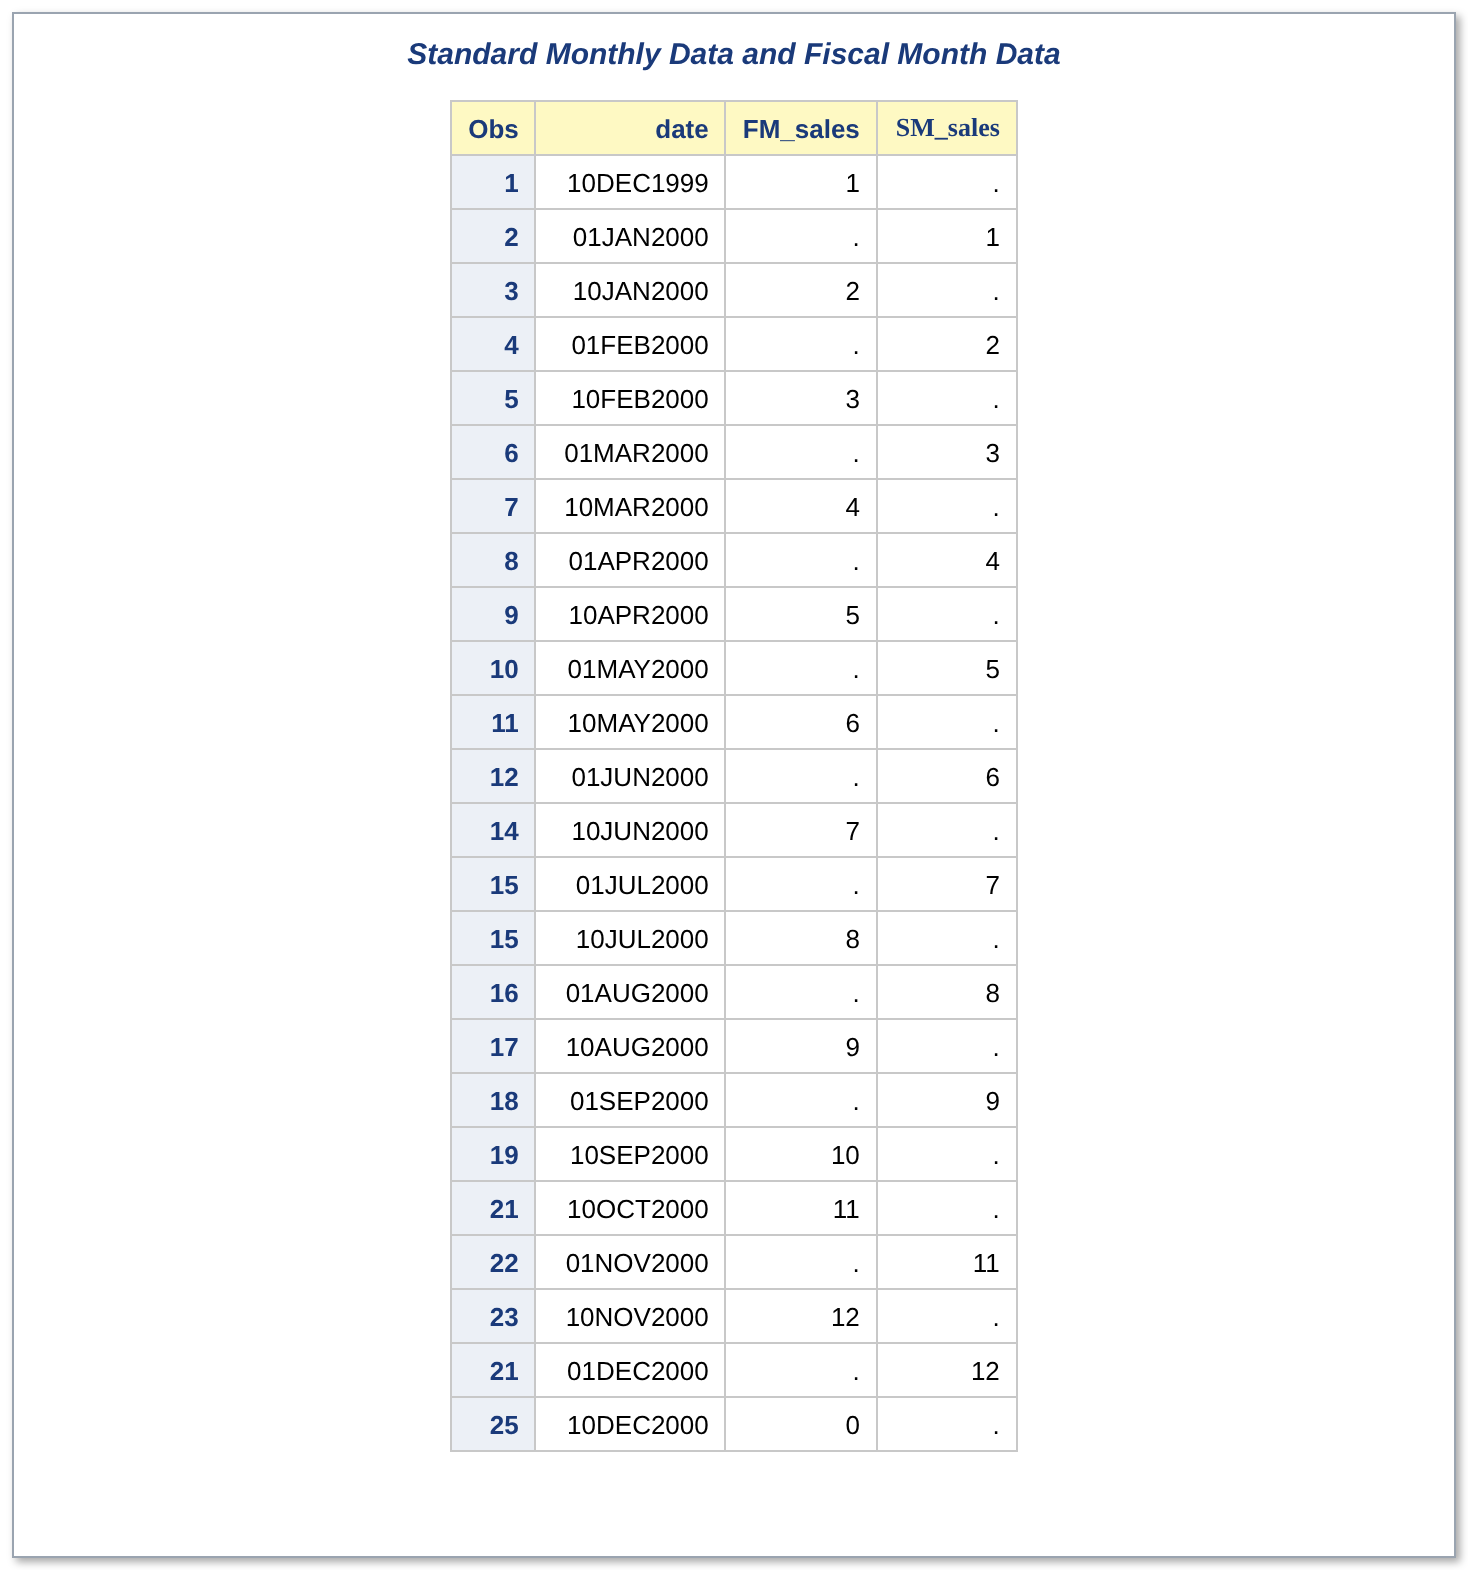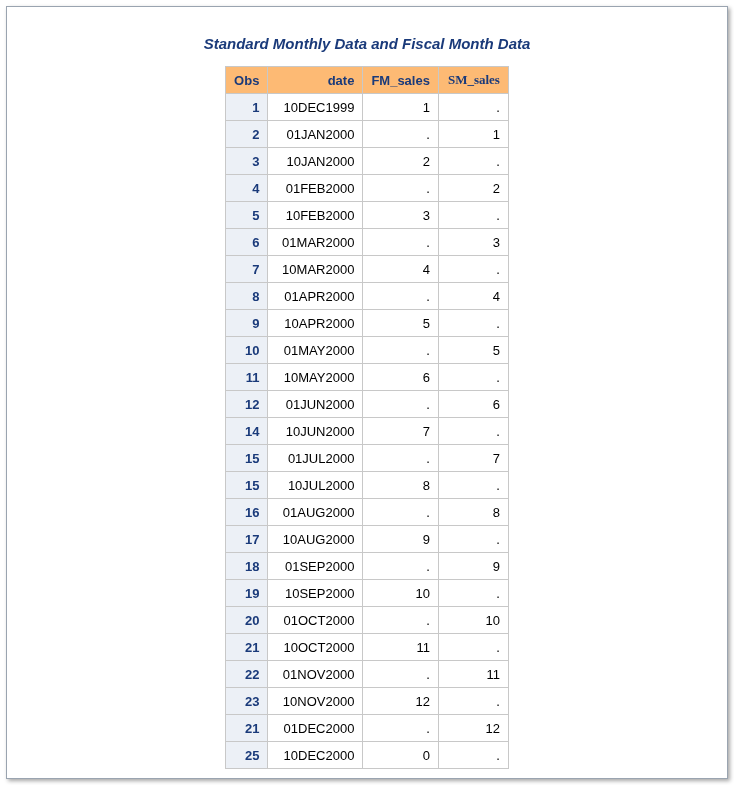--- a/index.html
+++ b/index.html
@@ -8,21 +8,21 @@
     padding: 6px;
     background: #fff;
     font-family: Arial, Helvetica, sans-serif;
     font-size: 13px;
   }
   .outer {
     width: 722px;
     height: 773px;
     border: 1px solid #9aa4b0;
     box-shadow: 2px 2px 4px rgba(0,0,0,0.35);
-    padding-top: 28px;
+    padding-top: 12px;
     background: #fff;
   }
   .title {
     text-align: center;
     font-weight: bold;
     color: #1a3a7a;
     font-size: 15px;
     font-style: italic;
     margin-bottom: 14px;
   }
@@ -30,21 +30,21 @@
     margin: 0 auto;
     border-collapse: collapse;
   }
   th, td {
     border: 1px solid #c8c8c8;
     padding: 5px 8px;
     height: 27px;
     white-space: nowrap;
   }
   th {
-    background: #fdba74;
+    background: #fef9c3;
     color: #1a3a7a;
     font-weight: bold;
     font-size: 13px;
     text-align: right;
   }
   th.col-obs { text-align: center; width: 40px; }
   th.col-date { text-align: right; width: 95px; }
   th.col-fm { text-align: left; width: 70px; }
   th.col-sm { text-align: right; width: 70px; font-family: Liberation Serif, serif; }
   td.rowhdr {
@@ -182,26 +182,20 @@
           <td class="data">.</td>
           <td class="data">9</td>
         </tr>
         <tr>
           <td class="rowhdr">19</td>
           <td class="data">10SEP2000</td>
           <td class="data">10</td>
           <td class="data">.</td>
         </tr>
         <tr>
-          <td class="rowhdr">20</td>
-          <td class="data">01OCT2000</td>
-          <td class="data">.</td>
-          <td class="data">10</td>
-        </tr>
-        <tr>
           <td class="rowhdr">21</td>
           <td class="data">10OCT2000</td>
           <td class="data">11</td>
           <td class="data">.</td>
         </tr>
         <tr>
           <td class="rowhdr">22</td>
           <td class="data">01NOV2000</td>
           <td class="data">.</td>
           <td class="data">11</td>

